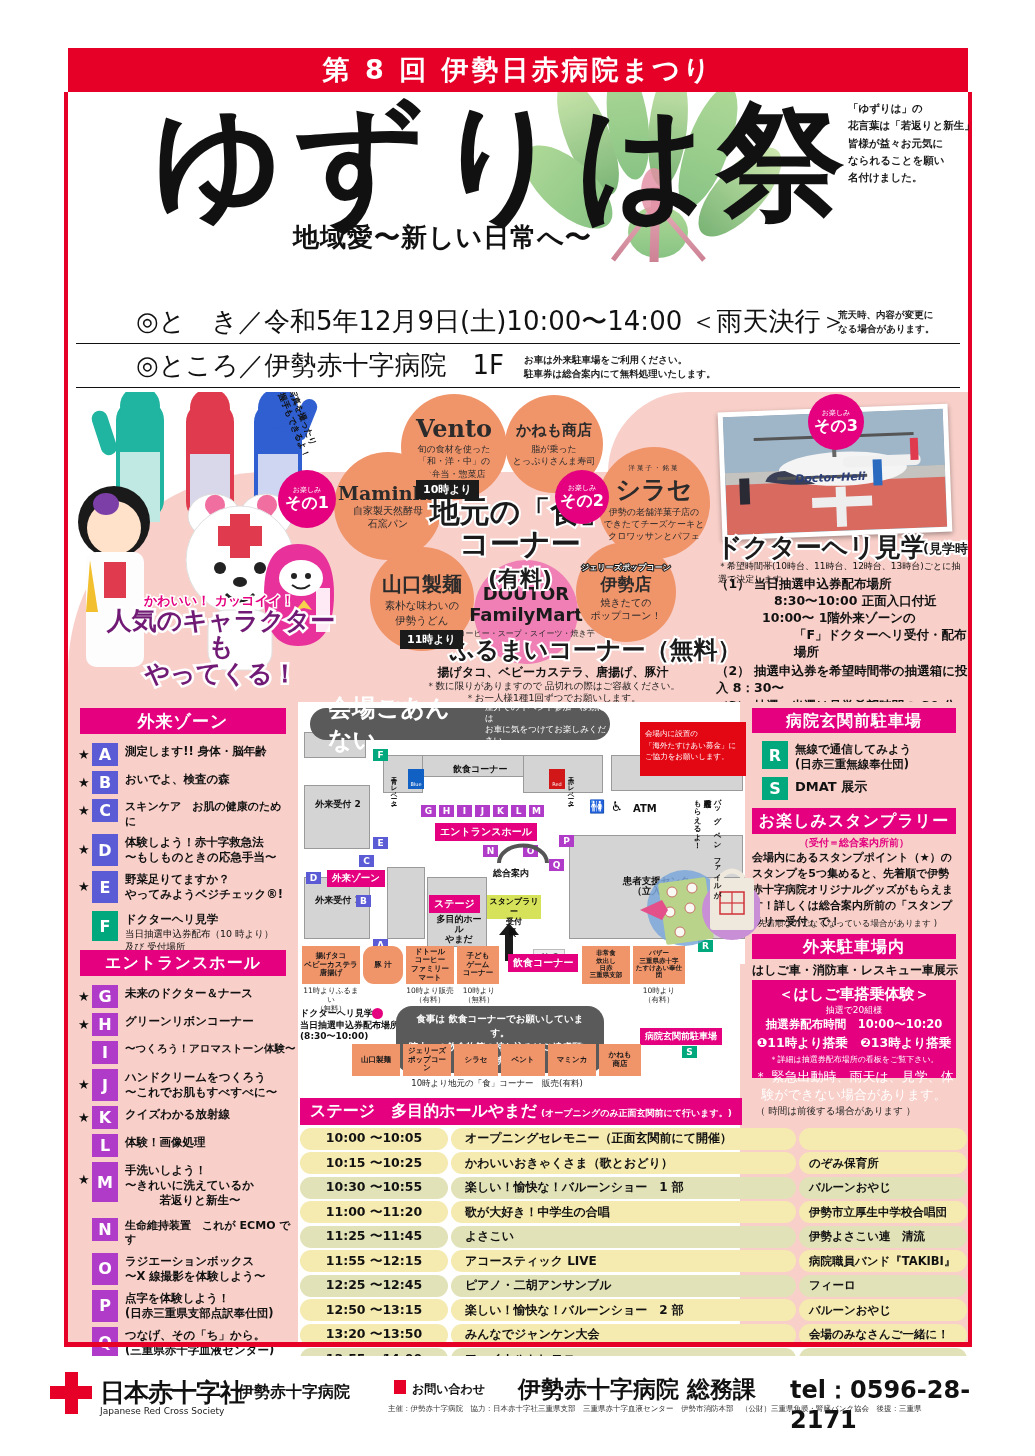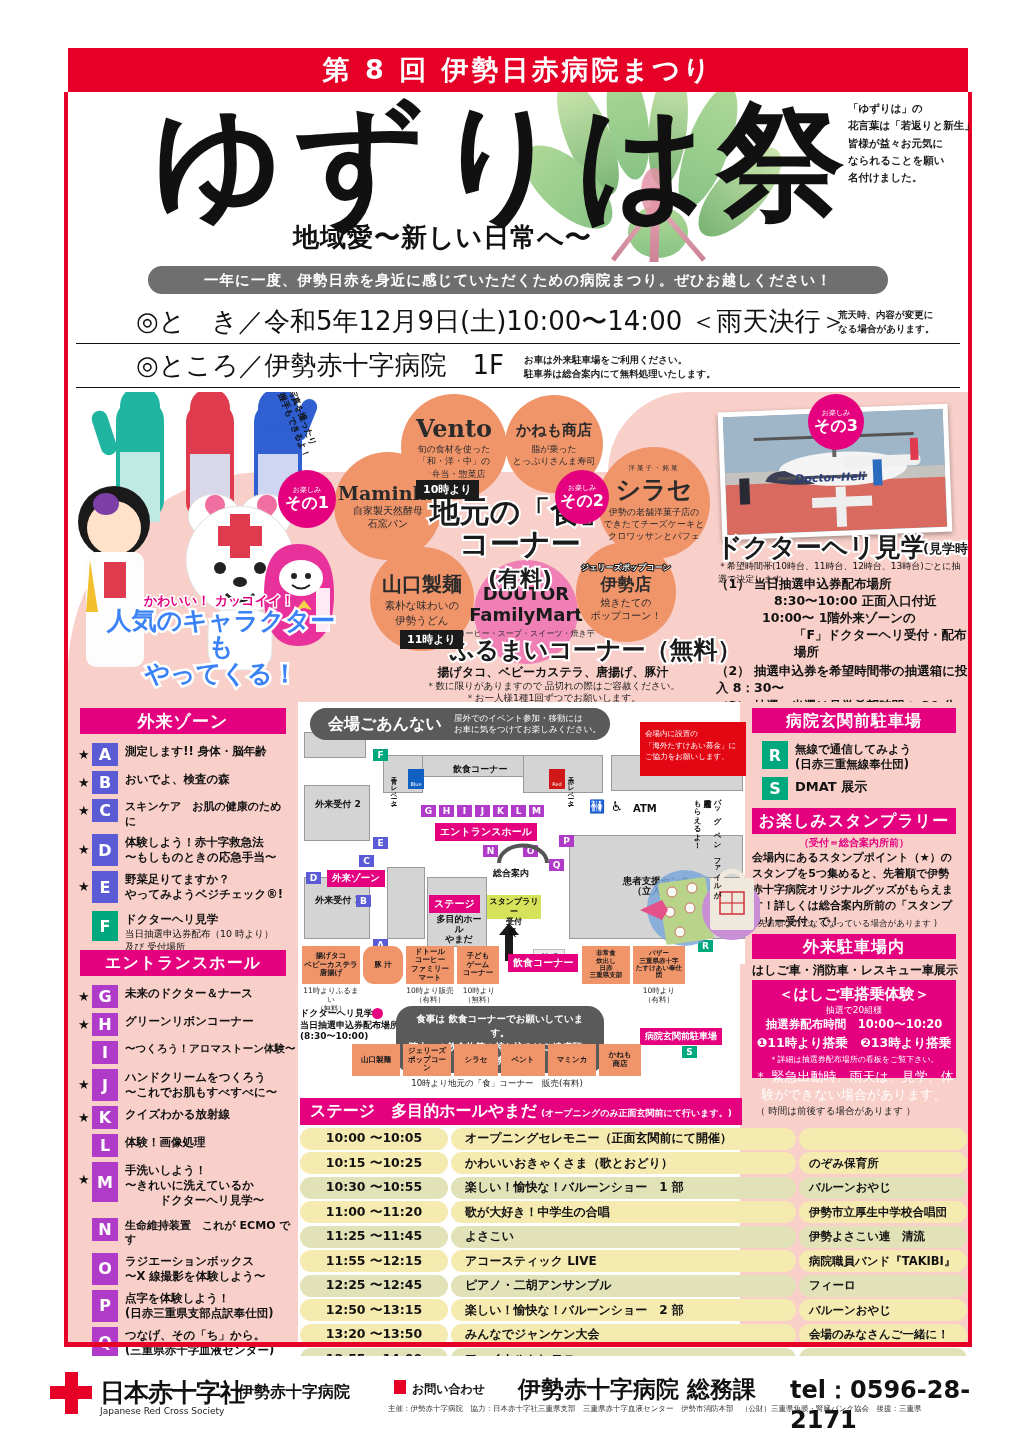--- a/index.html
+++ b/index.html
@@ -215,23 +215,20 @@
 
     <div class="sub-title">地域愛〜新しい日常へ〜</div>
   </div>
 
   <div class="hanakotoba" style="white-space:pre-line"><span>「ゆずりは」の
 花言葉は「若返りと新生」
 皆様が益々お元気に
 なられることを願い
 名付けました。</span></div>
 
-  <div class="grey-pill">
-    <span>一年に一度、伊勢日赤を身近に感じていただくための病院まつり。ぜひお越しください！</span>
-  </div>
 
   <div class="info-block">
     <div class="info-row">
       <div class="info-main">◎と　き／令和5年12月9日(土)10:00〜14:00 ＜雨天決行＞</div>
       <div class="info-note" style="left:762px; top:8px; white-space:pre-line">荒天時、内容が変更に
 なる場合があります。</div>
     </div>
     <div class="info-row">
       <div class="info-main">◎ところ／伊勢赤十字病院　1F</div>
       <div class="info-note" style="left:448px; top:9px; white-space:pre-line">お車は外来駐車場をご利用ください。
@@ -302,21 +299,21 @@
 
     <div style="position:absolute;left:196px;top:20px;z-index:9;font-size:8.5px;font-weight:bold;color:#111;line-height:1.35;transform:rotate(68deg);white-space:pre-line;font-family:'DejaVu Sans',sans-serif">写真を撮ったり
 握手もできるよ！</div>
 
     <div class="badge-pink" style="left:210px; top:78px;">
       <div class="small">お楽しみ</div>
       <div class="big">その1</div>
     </div>
 
     <div style="position:absolute;left:76px;top:200px;z-index:19;font-family:'DejaVu Sans',sans-serif;font-weight:bold;font-size:13px;color:#e4007f;-webkit-text-stroke:3px #fff;paint-order:stroke fill;white-space:nowrap">かわいい！ カッコイイ！</div>
-    <div style="position:absolute;left:28px;top:216px;z-index:19;font-family:'DejaVu Sans',sans-serif;font-weight:bold;font-size:25px;color:#3b82f6;-webkit-text-stroke:5px #fff;paint-order:stroke fill;line-height:1.05;white-space:pre-line;text-align:center;width:250px">人気のキャラクターも
+    <div style="position:absolute;left:28px;top:216px;z-index:19;font-family:'DejaVu Sans',sans-serif;font-weight:bold;font-size:25px;color:#701a75;-webkit-text-stroke:5px #fff;paint-order:stroke fill;line-height:1.05;white-space:pre-line;text-align:center;width:250px">人気のキャラクターも
 やってくる！</div>
 
 
     <div class="circ" style="left:333px;top:2px;width:106px;height:106px;">
       <div class="brand" style="font-size:24px;font-family:'DejaVu Serif',serif;">Vento</div>
       <div class="desc" style="white-space:pre-line">旬の食材を使った
 「和・洋・中」の
 お弁当・惣菜店</div>
     </div>
     <div class="circ" style="left:437px;top:3px;width:98px;height:98px;">
@@ -477,21 +474,21 @@
     </div>
     <div class="zone-row" style="position:relative">
       <span class="zone-key k-purple">L</span>
       <span class="zone-txt">体験！画像処理</span>
     </div>
     <div class="zone-row" style="position:relative">
       <span class="star" style="top:10px">★</span>
       <span class="zone-key k-purple" style="height:40px">M</span>
       <span class="zone-txt" style="white-space:pre-line">手洗いしよう！
 〜きれいに洗えているか
-　　　ドクターヘリ見学〜</span>
+　　　若返りと新生〜</span>
     </div>
     <div class="zone-row" style="position:relative;margin-top:9px">
       <span class="zone-key k-purple">N</span>
       <span class="zone-txt" style="font-size:11px">生命維持装置　これが ECMO です</span>
     </div>
     <div class="zone-row" style="position:relative">
       <span class="zone-key k-purple" style="height:32px">O</span>
       <span class="zone-txt" style="white-space:pre-line">ラジエーションボックス
 〜X 線撮影を体験しよう〜</span>
     </div>
@@ -534,32 +531,32 @@
     <div style="font-size:9px">抽選で20組様</div>
     <div style="font-size:11.5px;font-weight:bold">抽選券配布時間　10:00〜10:20</div>
     <div style="font-size:12.5px;font-weight:bold;margin-top:3px">❶11時より搭乗　❷13時より搭乗</div>
     <div style="font-size:8px;margin-top:2px">＊詳細は抽選券配布場所の看板をご覧下さい。</div>
     <div style="font-size:13px;margin-top:3px">＊ 緊急出動時、雨天は、見学、体験ができない場合があります。</div>
   </div>
 
   <div class="map-wrap">
 
     <div style="position:absolute;left:10px;top:0px;width:300px;height:32px;background:#5a5a5a;border-radius:16px;z-index:20;display:flex;align-items:center;">
-      <span style="color:#fff;font-size:16px;font-weight:bold;margin-left:18px;font-family:'DejaVu Sans',sans-serif">会場ごあんない</span>
+      <span style="color:#fff;font-size:24px;font-weight:bold;margin-left:18px;font-family:'DejaVu Sans',sans-serif">会場ごあんない</span>
       <span style="color:#fff;font-size:8.5px;line-height:1.3;margin-left:12px;white-space:pre-line;font-family:'DejaVu Sans',sans-serif">屋外でのイベント参加・移動には
 お車に気をつけてお楽しみください。</span>
     </div>
 
     <div style="position:absolute;left:340px;top:14px;width:106px;height:54px;background:#e30613;color:#fff;font-size:7.5px;line-height:1.55;padding:6px 5px;z-index:21;white-space:pre-line;font-family:'DejaVu Sans',sans-serif">会場内に設置の
 「海外たすけあい募金」に
 ご協力をお願いします。</div>
 
     <div class="map-canvas">
       <div class="room" style="left:3px;top:5px;width:62px;height:26px;"></div>
-      <div class="room" style="left:3px;top:58px;width:66px;height:56px;">
+      <div class="room" style="left:3px;top:58px;width:66px;height:64px;">
         <div class="mlabel" style="left:8px;top:14px;font-size:9px;text-align:center;width:50px" style2="">外来受付
 2</div>
       </div>
       <div class="room" style="left:3px;top:150px;width:66px;height:62px;">
         <div class="mlabel" style="left:8px;top:18px;font-size:9px;text-align:center;width:50px">外来受付
 1</div>
       </div>
       <div class="room" style="left:82px;top:28px;width:220px;height:22px;"></div>
       <div class="room" style="left:82px;top:28px;width:40px;height:38px;"></div>
       <div class="room" style="left:222px;top:28px;width:80px;height:38px;"></div>

